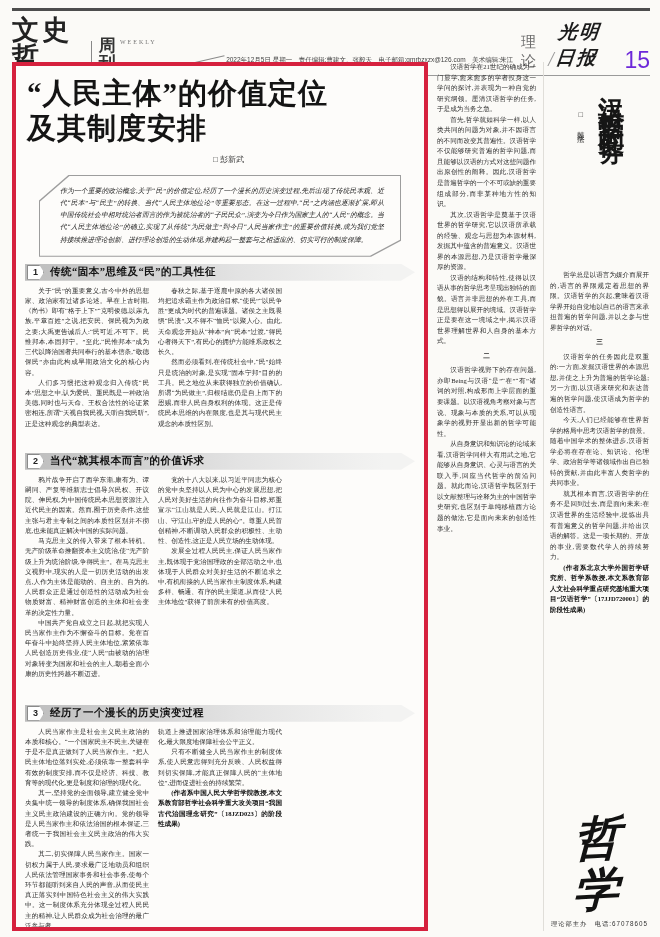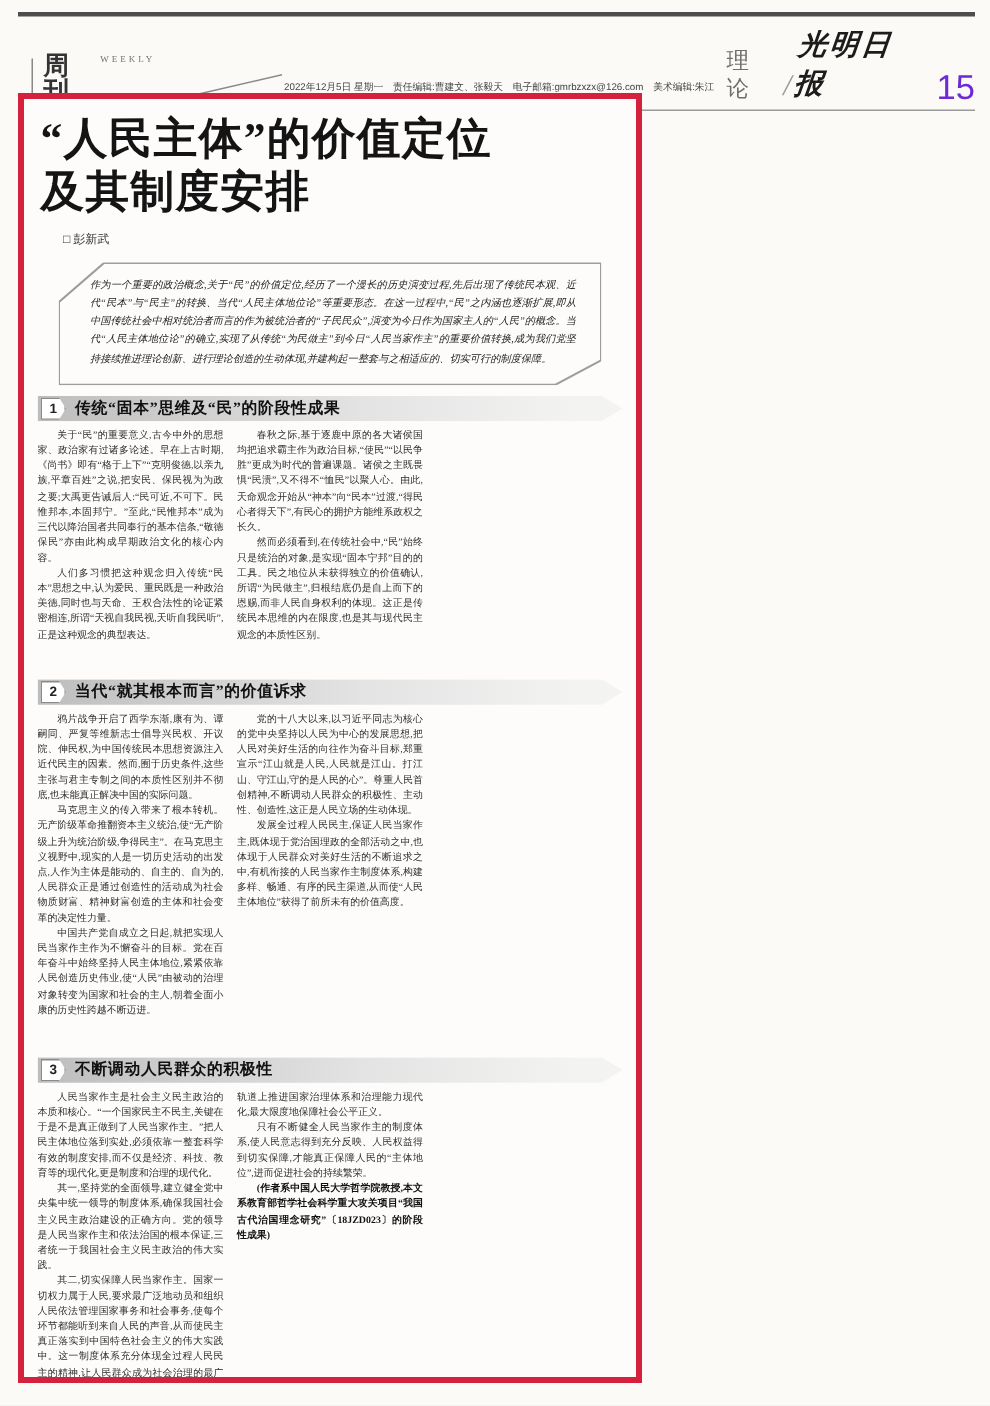--- a/index.html
+++ b/index.html
@@ -18,26 +18,26 @@
   .slant{width:74px;border-top:1px solid #8a8a8a;transform:rotate(-13deg);transform-origin:left bottom;margin:0 0 2px 12px;}
   .dateline{font-size:6.5px;color:#444;white-space:nowrap;margin:0 8px 6px 2px;font-family:"Liberation Sans",sans-serif;}
   .hdr-right{display:flex;align-items:flex-end;margin-left:auto;}
   .section-label{font-size:15px;font-weight:400;color:#6e6e6e;letter-spacing:2px;margin-right:4px;}
   .hdr-slash{font-size:20px;color:#9a9a9a;font-style:italic;margin:0 3px 0 0;}
   .paper-name{font-size:19px;font-weight:900;font-style:italic;color:#1c1c1c;letter-spacing:2px;transform:skewX(-6deg);}
   .page-num{font-size:23px;color:#6d28d9;margin-left:10px;line-height:.9;font-family:"Liberation Sans",sans-serif;}
   .header-bottomline{margin-top:4px;height:1px;background:#9a9a9a;}
 
   
-  .content{position:absolute;top:62px;left:12px;right:10px;bottom:6px;display:flex;gap:9px;flex-direction:column;}
+  .content{position:absolute;top:62px;left:12px;right:10px;bottom:6px;display:flex;gap:9px;}
 
   
   .main-box{width:416px;border:4px solid #d6213e;background:#fdfcfa;padding:6px 9px 6px 9px;box-sizing:border-box;overflow:hidden;}
   .headline{font-size:29px;font-weight:900;color:#141414;line-height:1.2;letter-spacing:1px;margin:4px 0 0 2px;}
-  .byline{font-size:8px;color:#333;margin:8px 0 0 17px;}
+  .byline{font-size:8px;color:#333;margin:8px 0 0 17px;text-align:center;}
   .intro-wrap{margin:10px 14px 4px 14px;background:#9d9d9d;clip-path:polygon(30px 0,100% 0,100% calc(100% - 16px),calc(100% - 30px) 100%,0 100%,0 26px);padding:1px;}
   .intro{background:#fdfcfa;clip-path:polygon(30px 0,100% 0,100% calc(100% - 16px),calc(100% - 30px) 100%,0 100%,0 26px);padding:9px 16px 10px 20px;font-size:6.8px;font-style:italic;line-height:1.8;color:#222;text-align:justify;}
   .banner{display:flex;align-items:center;height:17px;margin:7px 0 5px 0;background:linear-gradient(90deg,#bdbdbd,#e3e3e3 55%,#f3f3f2 92%);clip-path:polygon(0 0,calc(100% - 14px) 0,100% 50%,calc(100% - 14px) 100%,0 100%);}
   .badge{width:15px;height:13px;margin:0 6px 0 2px;background:#fff;border:1px solid #8a8a8a;clip-path:polygon(0 0,72% 0,100% 50%,72% 100%,0 100%);display:flex;align-items:center;justify-content:center;font-size:9px;font-weight:900;color:#222;font-family:"Liberation Sans",sans-serif;}
   .banner-title{font-size:10.5px;font-weight:900;color:#111;letter-spacing:.5px;}
   .cols{column-count:3;column-gap:9px;column-fill:auto;overflow:hidden;font-size:6.6px;line-height:1.55;color:#2e2e2e;text-align:justify;}
   .cols p{margin:0;text-indent:2em;}
   .cols p.endnote{font-weight:bold;color:#111;}
   .s1-body{height:160px;}
   .s2-body{height:223px;}
@@ -58,20 +58,21 @@
   .logo-caption{font-size:6.3px;color:#333;letter-spacing:1px;margin-top:4px;font-family:"Liberation Sans",sans-serif;}
 </style>
 </head>
 <body>
 
 <div class="page">
 
   <div class="header">
     <div class="topline"></div>
     <div class="header-row">
+      <div class="masthead">文史哲</div>
       <div class="logo-div"></div>
       <div class="weekly">
         <span class="weekly-cn">周刊</span>
         <span class="weekly-en">WEEKLY</span>
       </div>
       <div class="slant"></div>
       <div class="dateline" style="margin-left:auto;">2022年12月5日 星期一　责任编辑:曹建文、张毅天　电子邮箱:gmrbzxzx@126.com　美术编辑:朱江</div>
       <div class="hdr-right">
         <span class="section-label">理论</span>
         <span class="hdr-slash">/</span>
@@ -90,21 +91,21 @@
         <div>及其制度安排</div>
       </div>
       <div class="byline">□ 彭新武</div>
 
       <div class="intro-wrap">
         <div class="intro">作为一个重要的政治概念,关于“民”的价值定位,经历了一个漫长的历史演变过程,先后出现了传统民本观、近代“民本”与“民主”的转换、当代“人民主体地位论”等重要形态。在这一过程中,“民”之内涵也逐渐扩展,即从中国传统社会中相对统治者而言的作为被统治者的“子民民众”,演变为今日作为国家主人的“人民”的概念。当代“人民主体地位论”的确立,实现了从传统“为民做主”到今日“人民当家作主”的重要价值转换,成为我们党坚持接续推进理论创新、进行理论创造的生动体现,并建构起一整套与之相适应的、切实可行的制度保障。</div>
       </div>
 
       <div class="banner">
         <span class="badge">1</span>
-        <span class="banner-title">传统“固本”思维及“民”的阶段性成果</span>
+        <span class="banner-title">传统“固本”思维及“民”的工具性征</span>
       </div>
       <div class="cols s1-body">
           <p>关于“民”的重要意义,古今中外的思想家、政治家有过诸多论述。早在上古时期,《尚书》即有“格于上下”“克明俊德,以亲九族,平章百姓”之说,把安民、保民视为为政之要;大禹更告诫后人:“民可近,不可下。民惟邦本,本固邦宁。”至此,“民惟邦本”成为三代以降治国者共同奉行的基本信条,“敬德保民”亦由此构成早期政治文化的核心内容。</p>
           <p>人们多习惯把这种观念归入传统“民本”思想之中,认为爱民、重民既是一种政治美德,同时也与天命、王权合法性的论证紧密相连,所谓“天视自我民视,天听自我民听”,正是这种观念的典型表达。</p>
           <p>春秋之际,基于逐鹿中原的各大诸侯国均把追求霸主作为政治目标,“使民”“以民争胜”更成为时代的普遍课题。诸侯之主既畏惧“民溃”,又不得不“恤民”以聚人心。由此,天命观念开始从“神本”向“民本”过渡,“得民心者得天下”,有民心的拥护方能维系政权之长久。</p>
           <p>然而必须看到,在传统社会中,“民”始终只是统治的对象,是实现“固本宁邦”目的的工具。民之地位从未获得独立的价值确认,所谓“为民做主”,归根结底仍是自上而下的恩赐,而非人民自身权利的体现。这正是传统民本思维的内在限度,也是其与现代民主观念的本质性区别。</p>
         </div>
 
       <div class="banner">
         <span class="badge">2</span>
@@ -113,21 +114,21 @@
       <div class="cols s2-body">
           <p>鸦片战争开启了西学东渐,康有为、谭嗣同、严复等维新志士倡导兴民权、开议院、伸民权,为中国传统民本思想资源注入近代民主的因素。然而,囿于历史条件,这些主张与君主专制之间的本质性区别并不彻底,也未能真正解决中国的实际问题。</p>
           <p>马克思主义的传入带来了根本转机。无产阶级革命推翻资本主义统治,使“无产阶级上升为统治阶级,争得民主”。在马克思主义视野中,现实的人是一切历史活动的出发点,人作为主体是能动的、自主的、自为的,人民群众正是通过创造性的活动成为社会物质财富、精神财富创造的主体和社会变革的决定性力量。</p>
           <p>中国共产党自成立之日起,就把实现人民当家作主作为不懈奋斗的目标。党在百年奋斗中始终坚持人民主体地位,紧紧依靠人民创造历史伟业,使“人民”由被动的治理对象转变为国家和社会的主人,朝着全面小康的历史性跨越不断迈进。</p>
           <p>党的十八大以来,以习近平同志为核心的党中央坚持以人民为中心的发展思想,把人民对美好生活的向往作为奋斗目标,郑重宣示“江山就是人民,人民就是江山。打江山、守江山,守的是人民的心”。尊重人民首创精神,不断调动人民群众的积极性、主动性、创造性,这正是人民立场的生动体现。</p>
           <p>发展全过程人民民主,保证人民当家作主,既体现于党治国理政的全部活动之中,也体现于人民群众对美好生活的不断追求之中,有机衔接的人民当家作主制度体系,构建多样、畅通、有序的民主渠道,从而使“人民主体地位”获得了前所未有的价值高度。</p>
         </div>
 
       <div class="banner">
         <span class="badge">3</span>
-        <span class="banner-title">不断调动人民群众的积极性</span>
+        <span class="banner-title">经历了一个漫长的历史演变过程</span>
       </div>
       <div class="cols s3-body">
           <p>人民当家作主是社会主义民主政治的本质和核心。“一个国家民主不民主,关键在于是不是真正做到了人民当家作主。”把人民主体地位落到实处,必须依靠一整套科学有效的制度安排,而不仅是经济、科技、教育等的现代化,更是制度和治理的现代化。</p>
           <p>其一,坚持党的全面领导,建立健全党中央集中统一领导的制度体系,确保我国社会主义民主政治建设的正确方向。党的领导是人民当家作主和依法治国的根本保证,三者统一于我国社会主义民主政治的伟大实践。</p>
           <p>其二,切实保障人民当家作主。国家一切权力属于人民,要求最广泛地动员和组织人民依法管理国家事务和社会事务,使每个环节都能听到来自人民的声音,从而使民主真正落实到中国特色社会主义的伟大实践中。这一制度体系充分体现全过程人民民主的精神,让人民群众成为社会治理的最广泛参与者。</p>
           <p>其三,坚持全面依法治国,发挥法治固根本、稳预期、利长远的作用,科学应对各种现实挑战,以习近平法治思想为指导,在法治轨道上推进国家治理体系和治理能力现代化,最大限度地保障社会公平正义。</p>
           <p>只有不断健全人民当家作主的制度体系,使人民意志得到充分反映、人民权益得到切实保障,才能真正保障人民的“主体地位”,进而促进社会的持续繁荣。</p>
           <p class="endnote">(作者系中国人民大学哲学院教授,本文系教育部哲学社会科学重大攻关项目“我国古代治国理念研究”〔18JZD023〕的阶段性成果)</p>
         </div>
     </div>

